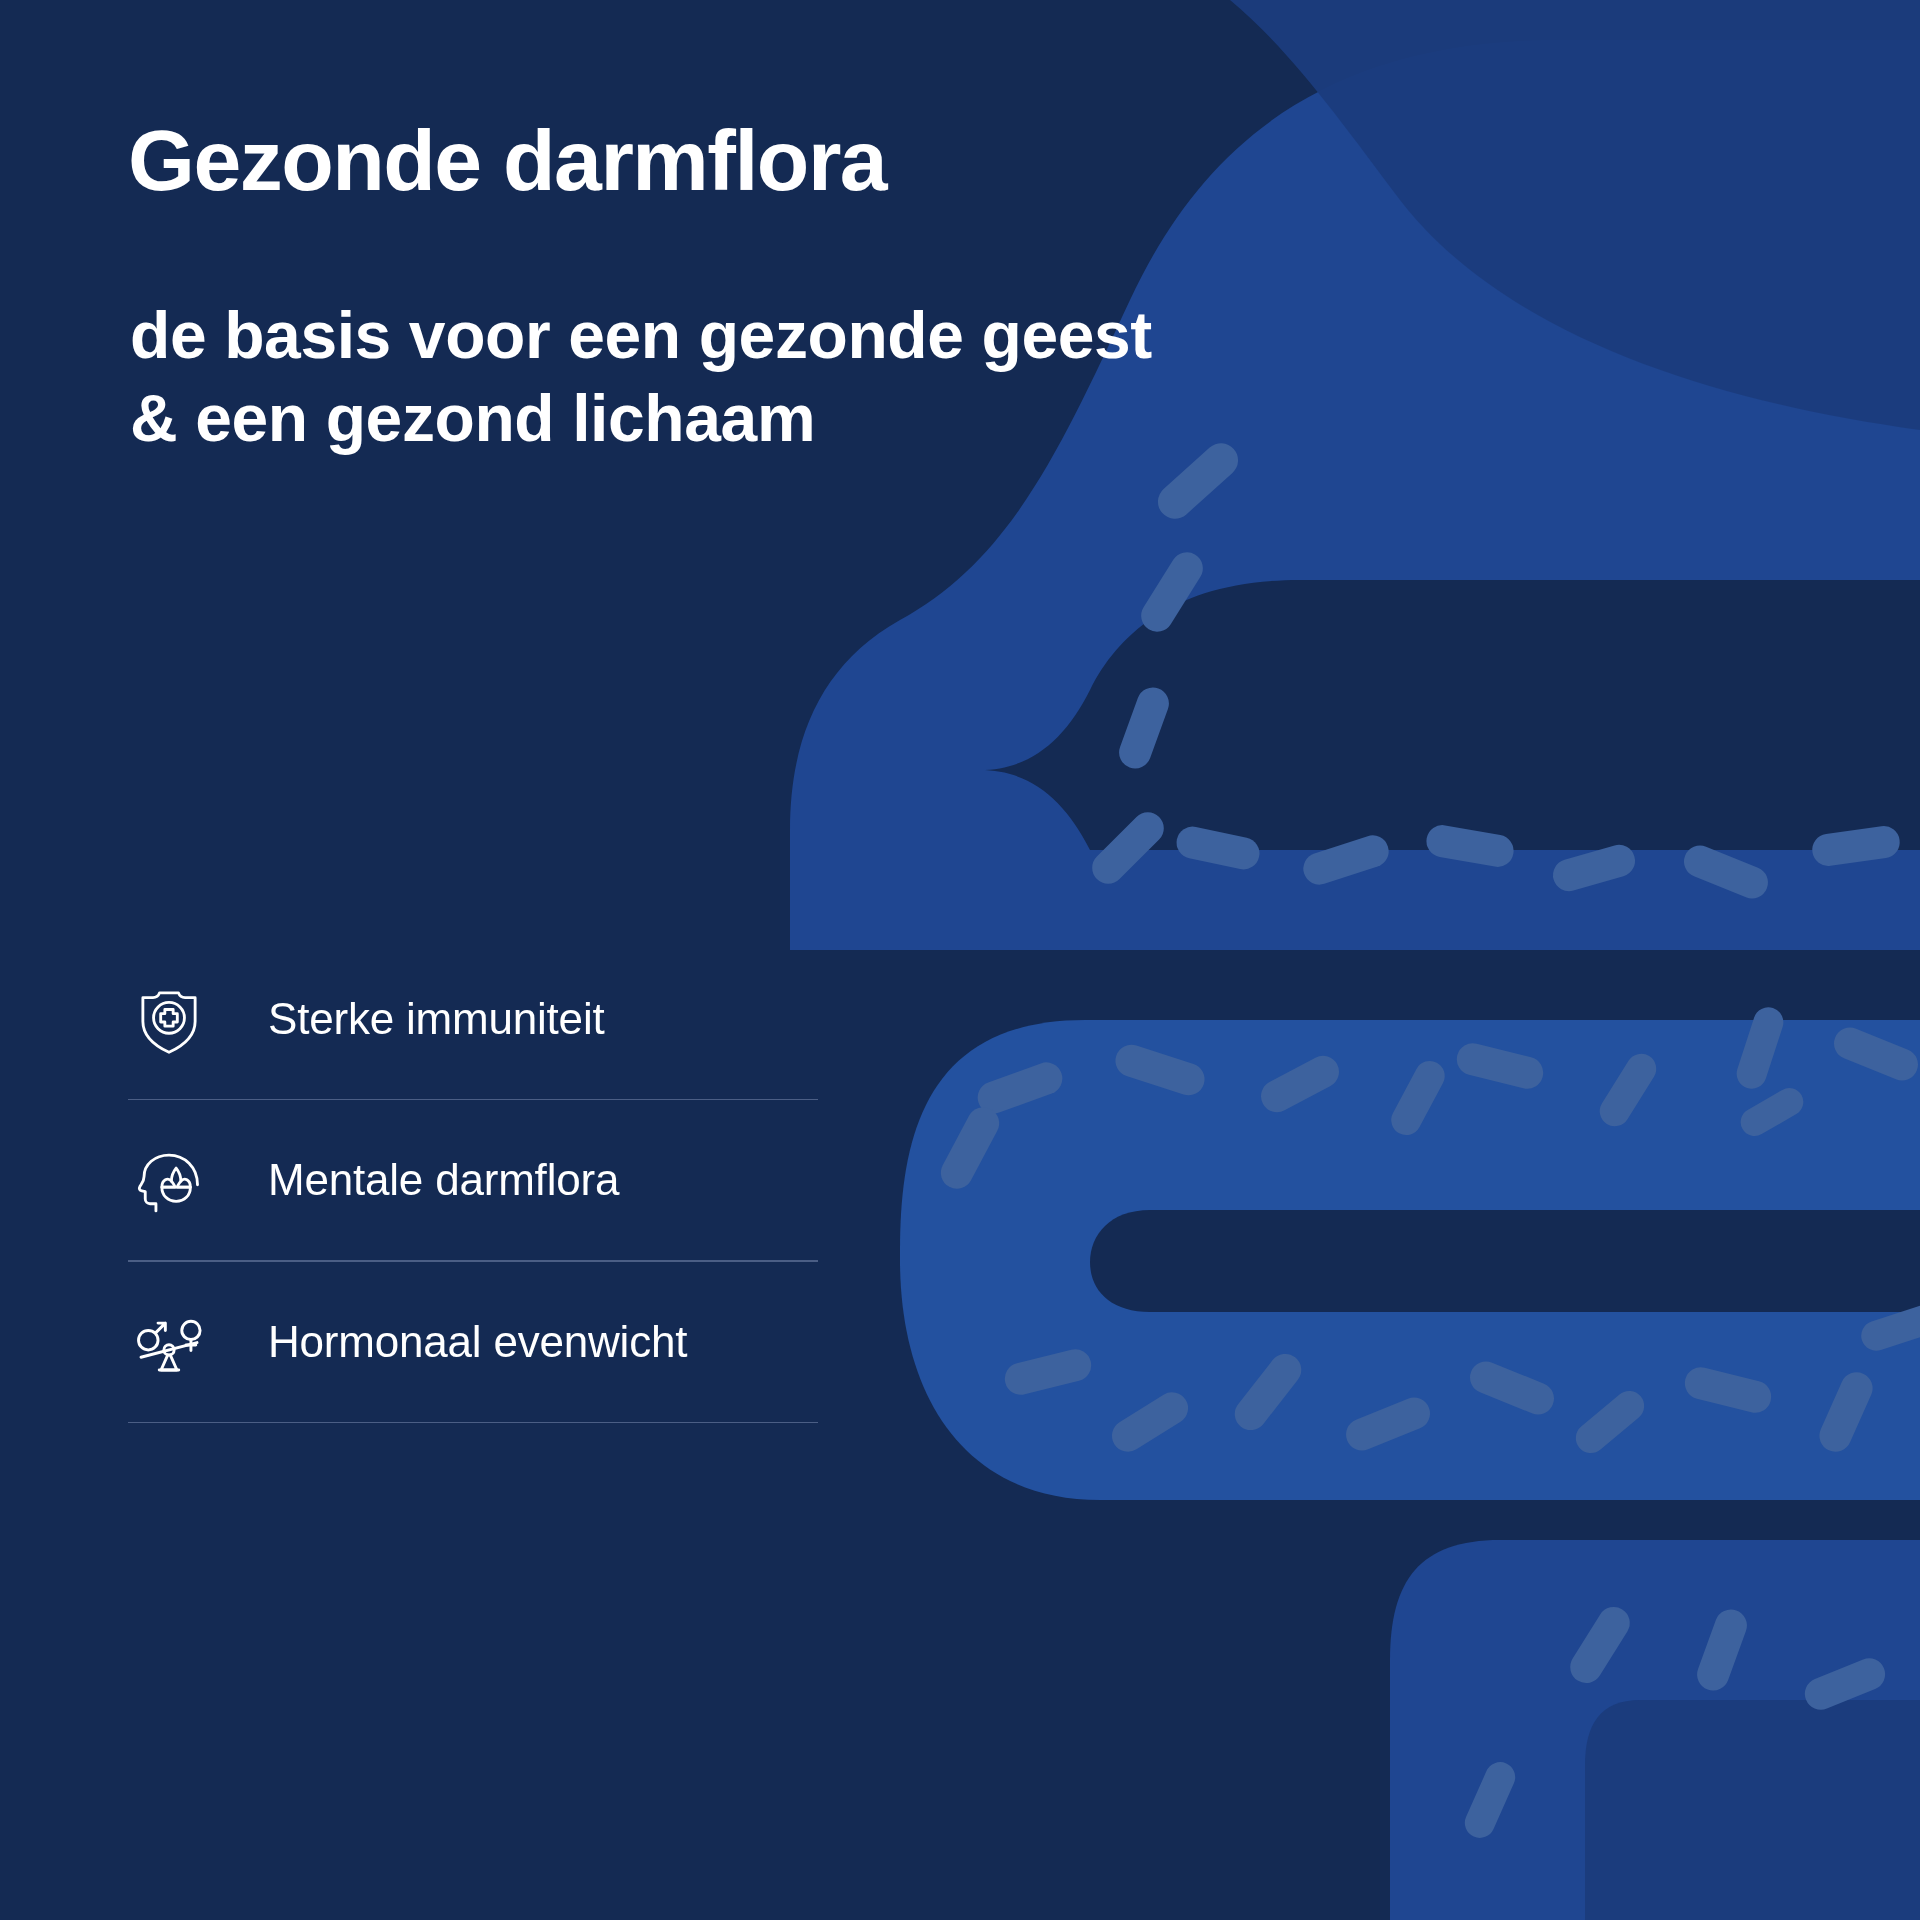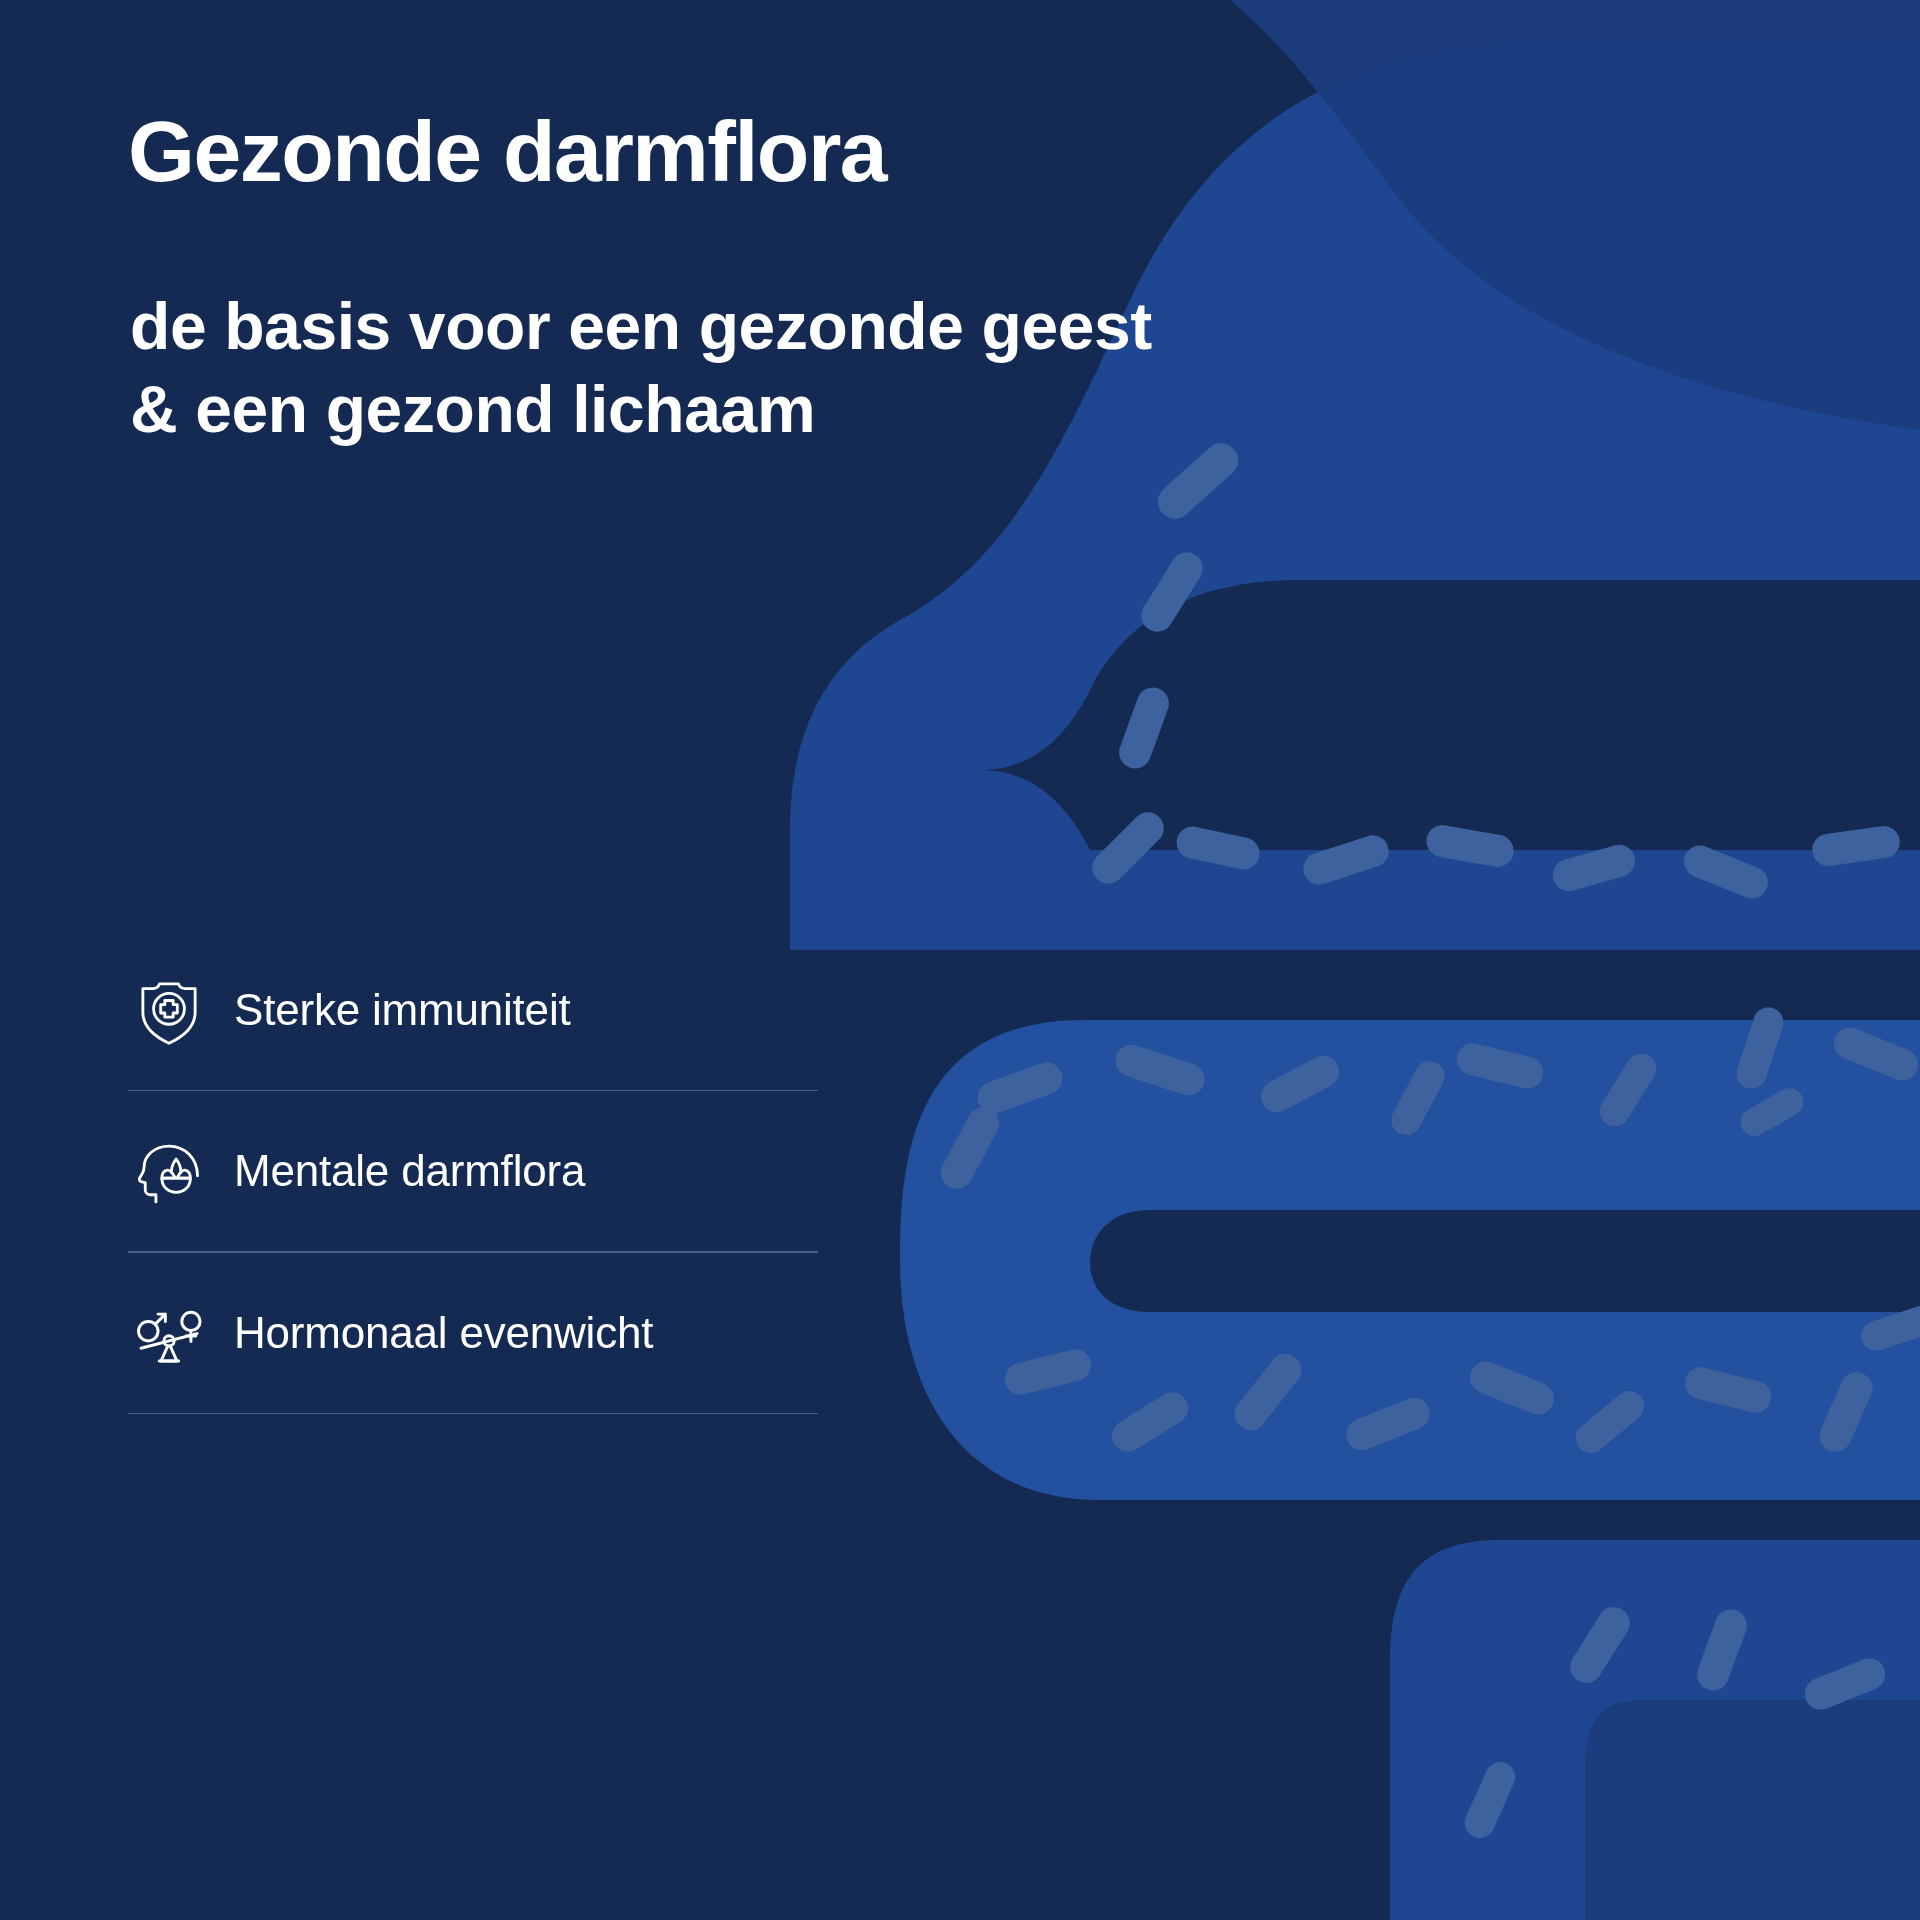--- a/index.html
+++ b/index.html
@@ -22,20 +22,21 @@
     inset: 0;
     width: 1920px;
     height: 1920px;
   }
 
   
   .content {
     position: absolute;
     inset: 0;
     z-index: 5;
+    margin-top: 9px;
   }
 
   .headline {
     position: absolute;
     left: 128px;
     top: 108px;
     margin: 0;
     color: #ffffff;
     font-size: 86px;
     font-weight: 700;
@@ -62,21 +63,21 @@
     position: absolute;
     left: 128px;
     top: 930px;
     width: 690px;
   }
 
   .benefit-row {
     display: flex;
     align-items: center;
     height: 160px;
-    gap: 24px;
+    gap: 58px;
   }
 
   .benefit-divider {
     height: 1px;
     background: #5d7096;
     width: 690px;
     opacity: .75;
   }
 
   .benefit-icon {

